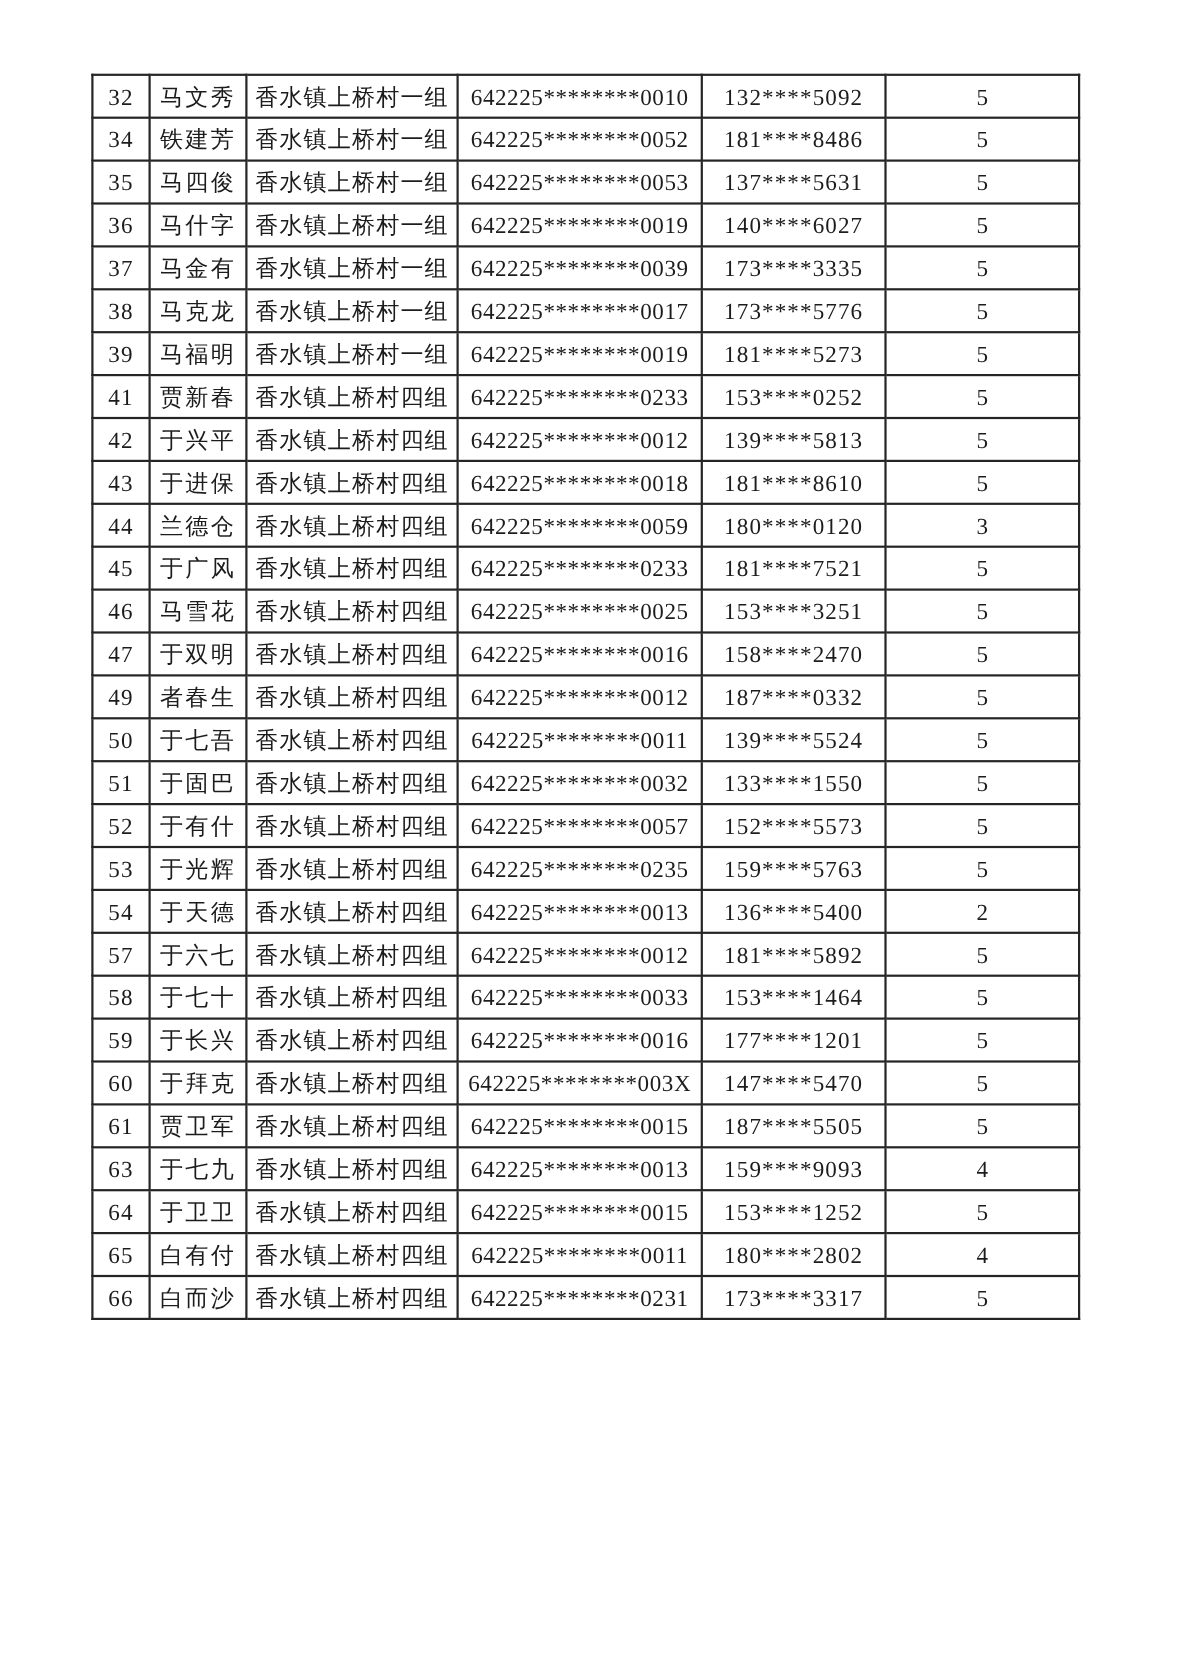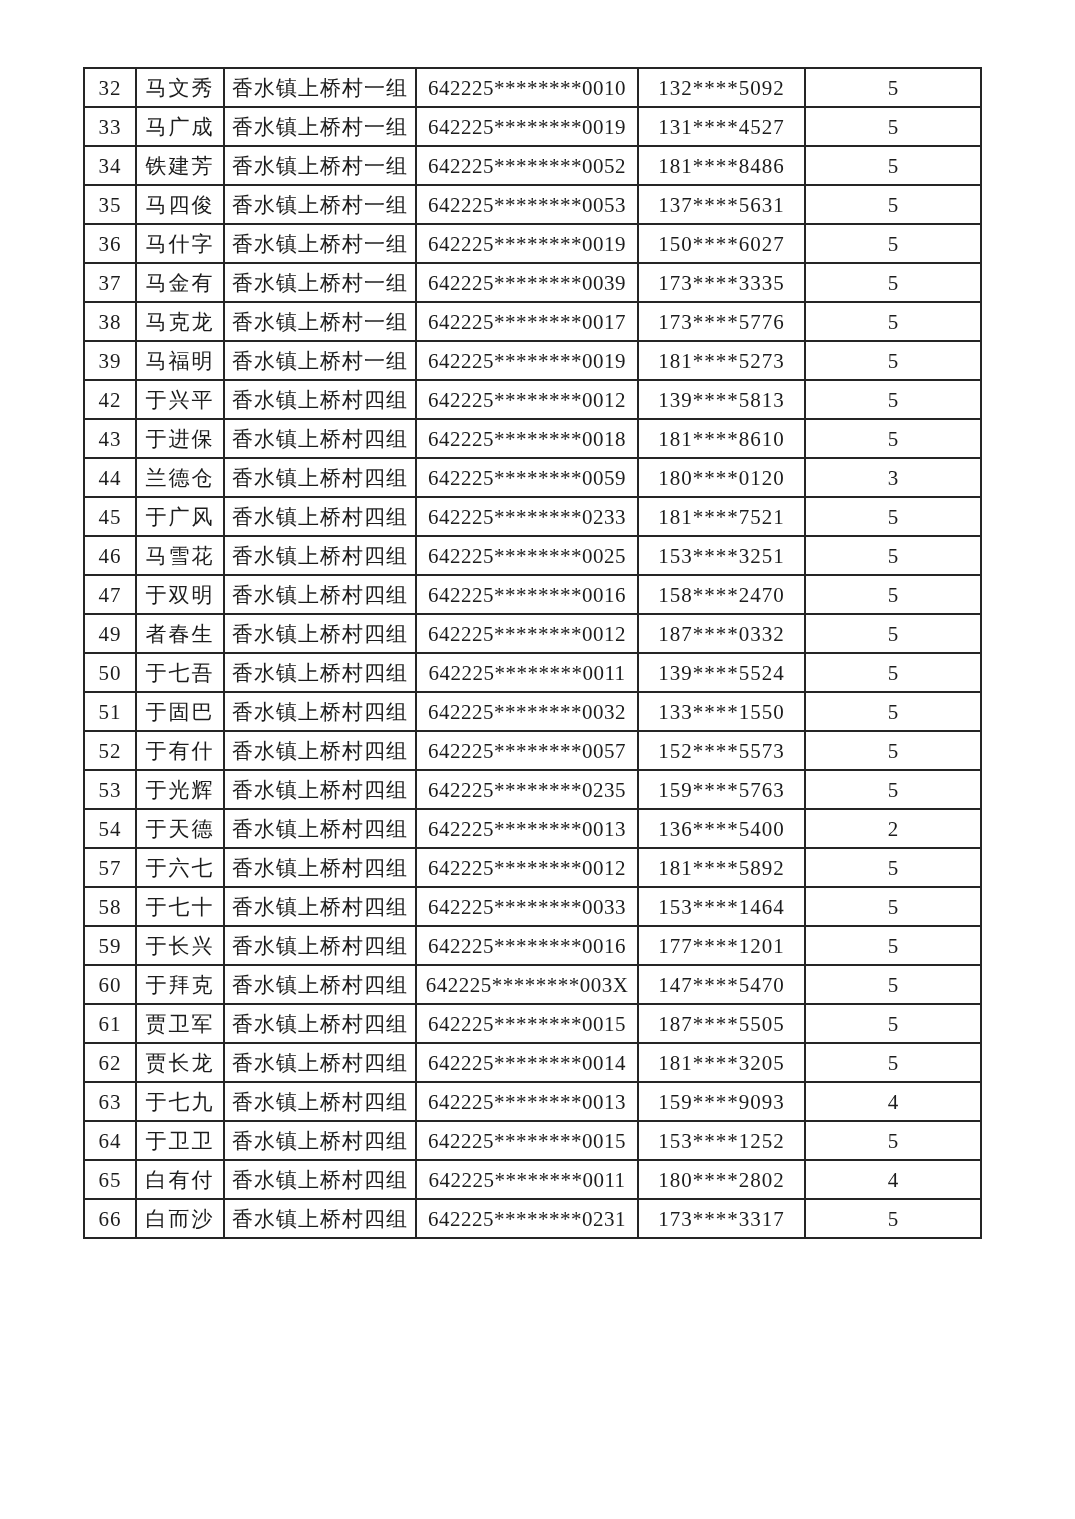--- a/index.html
+++ b/index.html
@@ -93,160 +93,160 @@
             </td>
             <td class="col-phone">
               <span class="cell i-phone">132****5092</span>
             </td>
             <td class="col-count">
               <span class="cell i-count">5</span>
             </td>
           </tr>
           <tr>
             <td class="col-index">
-              <span class="cell i-index">33</span>
-            </td>
-            <td class="col-name">
-              <span class="cell i-name">马广成</span>
+              <span class="cell i-index">34</span>
+            </td>
+            <td class="col-name">
+              <span class="cell i-name">铁建芳</span>
             </td>
             <td class="col-address">
               <span class="cell i-address">香水镇上桥村一组</span>
             </td>
             <td class="col-id">
+              <span class="cell i-id">642225********0052</span>
+            </td>
+            <td class="col-phone">
+              <span class="cell i-phone">181****8486</span>
+            </td>
+            <td class="col-count">
+              <span class="cell i-count">5</span>
+            </td>
+          </tr>
+          <tr>
+            <td class="col-index">
+              <span class="cell i-index">35</span>
+            </td>
+            <td class="col-name">
+              <span class="cell i-name">马四俊</span>
+            </td>
+            <td class="col-address">
+              <span class="cell i-address">香水镇上桥村一组</span>
+            </td>
+            <td class="col-id">
+              <span class="cell i-id">642225********0053</span>
+            </td>
+            <td class="col-phone">
+              <span class="cell i-phone">137****5631</span>
+            </td>
+            <td class="col-count">
+              <span class="cell i-count">5</span>
+            </td>
+          </tr>
+          <tr>
+            <td class="col-index">
+              <span class="cell i-index">36</span>
+            </td>
+            <td class="col-name">
+              <span class="cell i-name">马什字</span>
+            </td>
+            <td class="col-address">
+              <span class="cell i-address">香水镇上桥村一组</span>
+            </td>
+            <td class="col-id">
               <span class="cell i-id">642225********0019</span>
             </td>
             <td class="col-phone">
-              <span class="cell i-phone">131****4527</span>
-            </td>
-            <td class="col-count">
-              <span class="cell i-count">5</span>
-            </td>
-          </tr>
-          <tr>
-            <td class="col-index">
-              <span class="cell i-index">34</span>
-            </td>
-            <td class="col-name">
-              <span class="cell i-name">铁建芳</span>
+              <span class="cell i-phone">140****6027</span>
+            </td>
+            <td class="col-count">
+              <span class="cell i-count">5</span>
+            </td>
+          </tr>
+          <tr>
+            <td class="col-index">
+              <span class="cell i-index">37</span>
+            </td>
+            <td class="col-name">
+              <span class="cell i-name">马金有</span>
             </td>
             <td class="col-address">
               <span class="cell i-address">香水镇上桥村一组</span>
             </td>
             <td class="col-id">
-              <span class="cell i-id">642225********0052</span>
-            </td>
-            <td class="col-phone">
-              <span class="cell i-phone">181****8486</span>
-            </td>
-            <td class="col-count">
-              <span class="cell i-count">5</span>
-            </td>
-          </tr>
-          <tr>
-            <td class="col-index">
-              <span class="cell i-index">35</span>
-            </td>
-            <td class="col-name">
-              <span class="cell i-name">马四俊</span>
+              <span class="cell i-id">642225********0039</span>
+            </td>
+            <td class="col-phone">
+              <span class="cell i-phone">173****3335</span>
+            </td>
+            <td class="col-count">
+              <span class="cell i-count">5</span>
+            </td>
+          </tr>
+          <tr>
+            <td class="col-index">
+              <span class="cell i-index">38</span>
+            </td>
+            <td class="col-name">
+              <span class="cell i-name">马克龙</span>
             </td>
             <td class="col-address">
               <span class="cell i-address">香水镇上桥村一组</span>
             </td>
             <td class="col-id">
-              <span class="cell i-id">642225********0053</span>
-            </td>
-            <td class="col-phone">
-              <span class="cell i-phone">137****5631</span>
-            </td>
-            <td class="col-count">
-              <span class="cell i-count">5</span>
-            </td>
-          </tr>
-          <tr>
-            <td class="col-index">
-              <span class="cell i-index">36</span>
-            </td>
-            <td class="col-name">
-              <span class="cell i-name">马什字</span>
+              <span class="cell i-id">642225********0017</span>
+            </td>
+            <td class="col-phone">
+              <span class="cell i-phone">173****5776</span>
+            </td>
+            <td class="col-count">
+              <span class="cell i-count">5</span>
+            </td>
+          </tr>
+          <tr>
+            <td class="col-index">
+              <span class="cell i-index">39</span>
+            </td>
+            <td class="col-name">
+              <span class="cell i-name">马福明</span>
             </td>
             <td class="col-address">
               <span class="cell i-address">香水镇上桥村一组</span>
             </td>
             <td class="col-id">
               <span class="cell i-id">642225********0019</span>
             </td>
             <td class="col-phone">
-              <span class="cell i-phone">150****6027</span>
-            </td>
-            <td class="col-count">
-              <span class="cell i-count">5</span>
-            </td>
-          </tr>
-          <tr>
-            <td class="col-index">
-              <span class="cell i-index">37</span>
-            </td>
-            <td class="col-name">
-              <span class="cell i-name">马金有</span>
-            </td>
-            <td class="col-address">
-              <span class="cell i-address">香水镇上桥村一组</span>
-            </td>
-            <td class="col-id">
-              <span class="cell i-id">642225********0039</span>
-            </td>
-            <td class="col-phone">
-              <span class="cell i-phone">173****3335</span>
-            </td>
-            <td class="col-count">
-              <span class="cell i-count">5</span>
-            </td>
-          </tr>
-          <tr>
-            <td class="col-index">
-              <span class="cell i-index">38</span>
-            </td>
-            <td class="col-name">
-              <span class="cell i-name">马克龙</span>
-            </td>
-            <td class="col-address">
-              <span class="cell i-address">香水镇上桥村一组</span>
-            </td>
-            <td class="col-id">
-              <span class="cell i-id">642225********0017</span>
-            </td>
-            <td class="col-phone">
-              <span class="cell i-phone">173****5776</span>
-            </td>
-            <td class="col-count">
-              <span class="cell i-count">5</span>
-            </td>
-          </tr>
-          <tr>
-            <td class="col-index">
-              <span class="cell i-index">39</span>
-            </td>
-            <td class="col-name">
-              <span class="cell i-name">马福明</span>
-            </td>
-            <td class="col-address">
-              <span class="cell i-address">香水镇上桥村一组</span>
-            </td>
-            <td class="col-id">
-              <span class="cell i-id">642225********0019</span>
-            </td>
-            <td class="col-phone">
               <span class="cell i-phone">181****5273</span>
             </td>
             <td class="col-count">
               <span class="cell i-count">5</span>
             </td>
           </tr>
           <tr>
             <td class="col-index">
+              <span class="cell i-index">41</span>
+            </td>
+            <td class="col-name">
+              <span class="cell i-name">贾新春</span>
+            </td>
+            <td class="col-address">
+              <span class="cell i-address">香水镇上桥村四组</span>
+            </td>
+            <td class="col-id">
+              <span class="cell i-id">642225********0233</span>
+            </td>
+            <td class="col-phone">
+              <span class="cell i-phone">153****0252</span>
+            </td>
+            <td class="col-count">
+              <span class="cell i-count">5</span>
+            </td>
+          </tr>
+          <tr>
+            <td class="col-index">
               <span class="cell i-index">42</span>
             </td>
             <td class="col-name">
               <span class="cell i-name">于兴平</span>
             </td>
             <td class="col-address">
               <span class="cell i-address">香水镇上桥村四组</span>
             </td>
             <td class="col-id">
               <span class="cell i-id">642225********0012</span>
@@ -566,40 +566,20 @@
               <span class="cell i-name">贾卫军</span>
             </td>
             <td class="col-address">
               <span class="cell i-address">香水镇上桥村四组</span>
             </td>
             <td class="col-id">
               <span class="cell i-id">642225********0015</span>
             </td>
             <td class="col-phone">
               <span class="cell i-phone">187****5505</span>
-            </td>
-            <td class="col-count">
-              <span class="cell i-count">5</span>
-            </td>
-          </tr>
-          <tr>
-            <td class="col-index">
-              <span class="cell i-index">62</span>
-            </td>
-            <td class="col-name">
-              <span class="cell i-name">贾长龙</span>
-            </td>
-            <td class="col-address">
-              <span class="cell i-address">香水镇上桥村四组</span>
-            </td>
-            <td class="col-id">
-              <span class="cell i-id">642225********0014</span>
-            </td>
-            <td class="col-phone">
-              <span class="cell i-phone">181****3205</span>
             </td>
             <td class="col-count">
               <span class="cell i-count">5</span>
             </td>
           </tr>
           <tr>
             <td class="col-index">
               <span class="cell i-index">63</span>
             </td>
             <td class="col-name">

